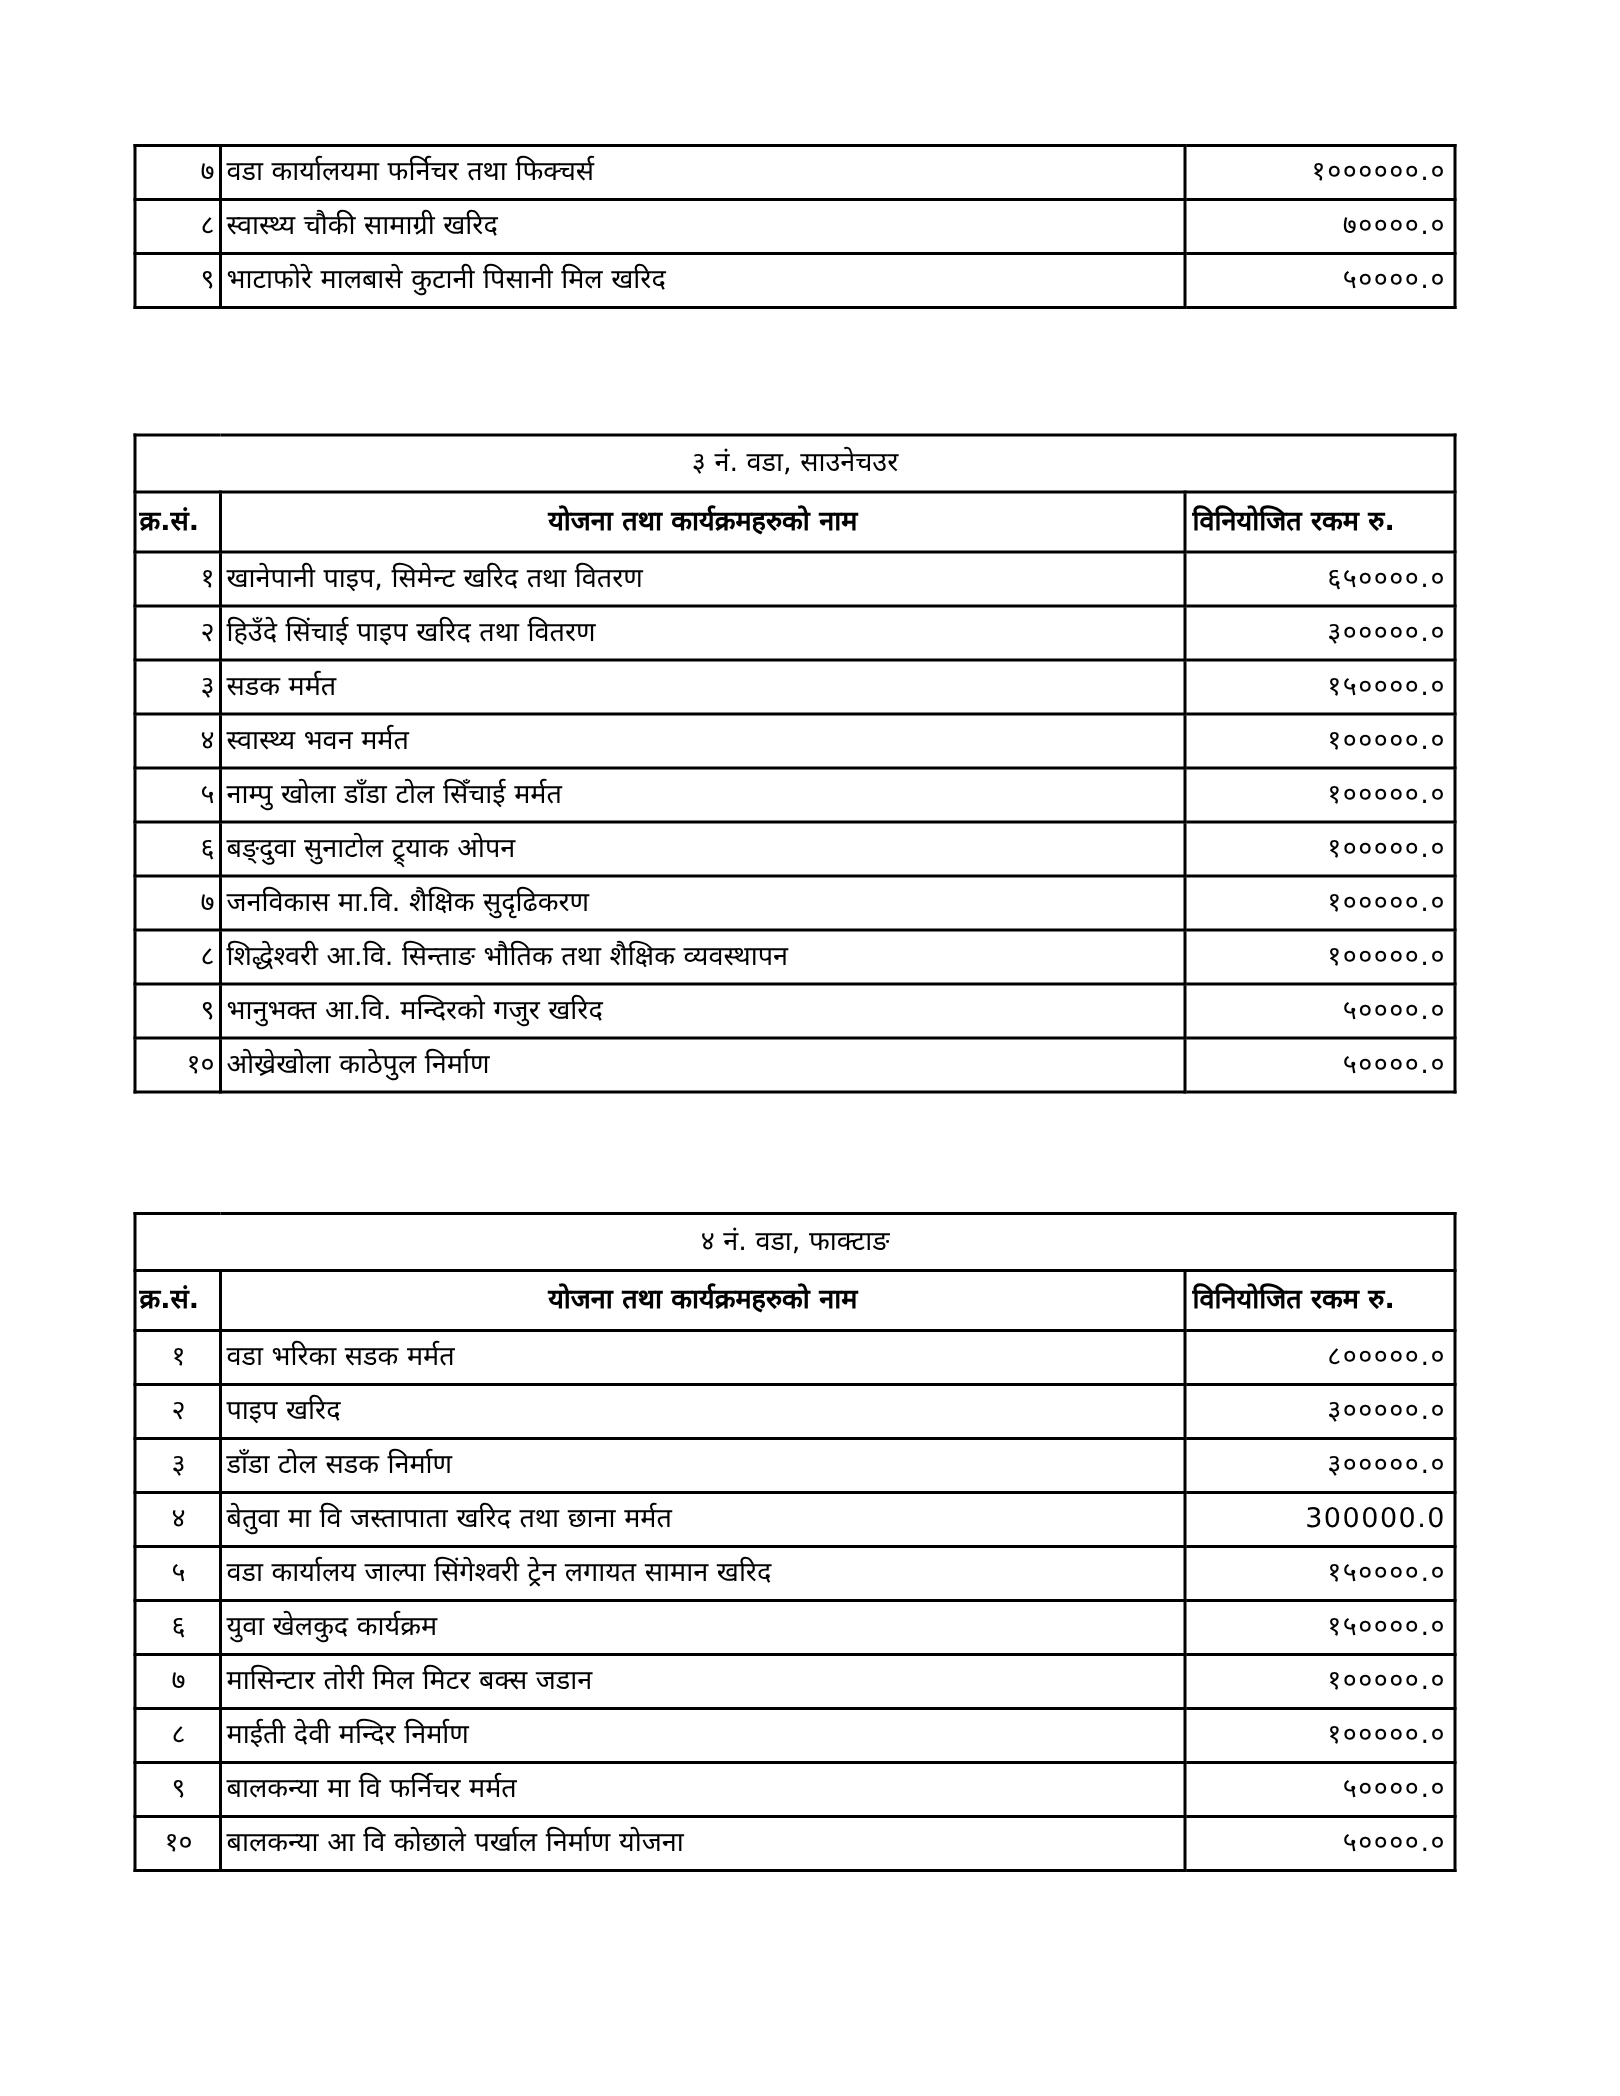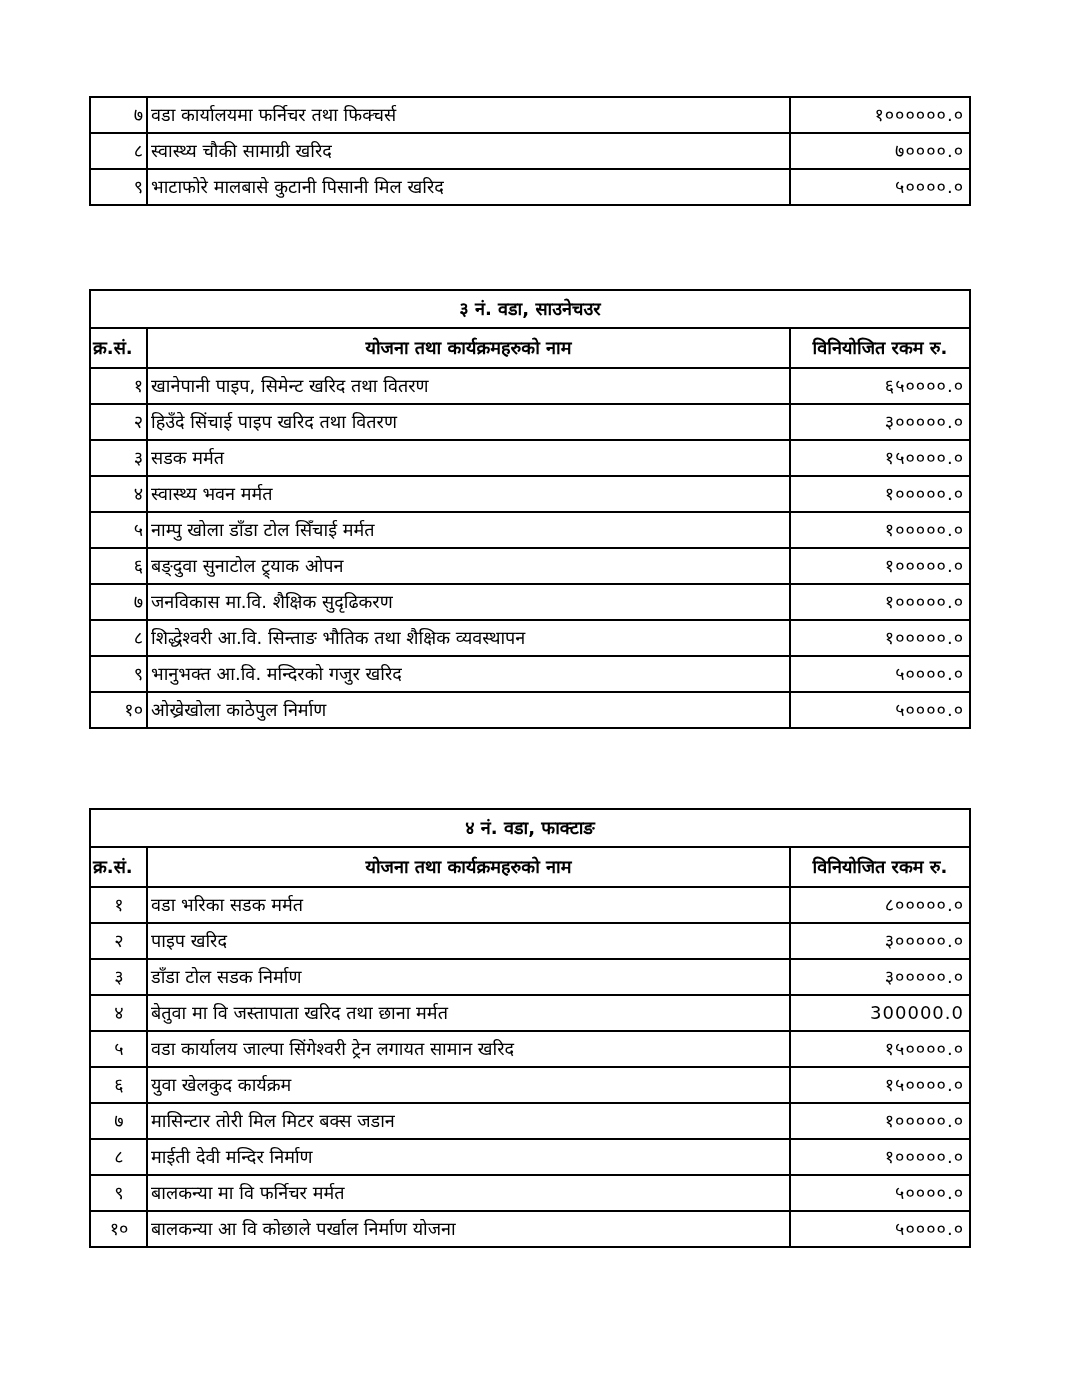--- a/index.html
+++ b/index.html
@@ -4,25 +4,25 @@
   <style>
     html, body { margin: 0; padding: 0; background: #ffffff; }
     body { width: 1080px; height: 1397px; position: relative; overflow: hidden;
       font-family: "DejaVu Sans", "Liberation Sans", sans-serif; color: #000; }
     table { position: absolute; left: 89px; width: 880px; border-collapse: collapse; table-layout: fixed; }
     td, th { border: 2px solid #000; padding: 0 4px; font-size: 18px; line-height: 20px; white-space: nowrap; overflow: hidden; }
     col.c-sn { width: 57px; }
     col.c-name { width: 643px; }
     col.c-amt { width: 180px; }
     .row td { height: 34px; }
-    .title td { height: 36px; text-align: center; font-weight: bold; }
+    .title td { height: 36px; text-align: center; font-weight: normal; }
     .head th { height: 38px; font-weight: bold; margin-top: 37px; }
     .head th.h-sn { text-align: left; padding-left: 2px; }
     .head th.h-name { text-align: center; }
-    .head th.h-amt { text-align: center; }
+    .head th.h-amt { text-align: left; }
     td.sn { text-align: right; padding-right: 3px; }
     td.sn.center { text-align: center; }
     td.name { text-align: left; padding-left: 3px; }
     td.amt { text-align: right; padding-right: 5px; letter-spacing: 1px; }
     .total td { height: 36px; font-weight: bold; }
     .total td.total-label { text-align: center; padding-left: 40px; }
     #t1 { top: 96px; }
     #t2 { top: 289px; }
     #t3 { top: 808px; }
     #t3 tr:last-child td { border-bottom: 2px solid #000; }

